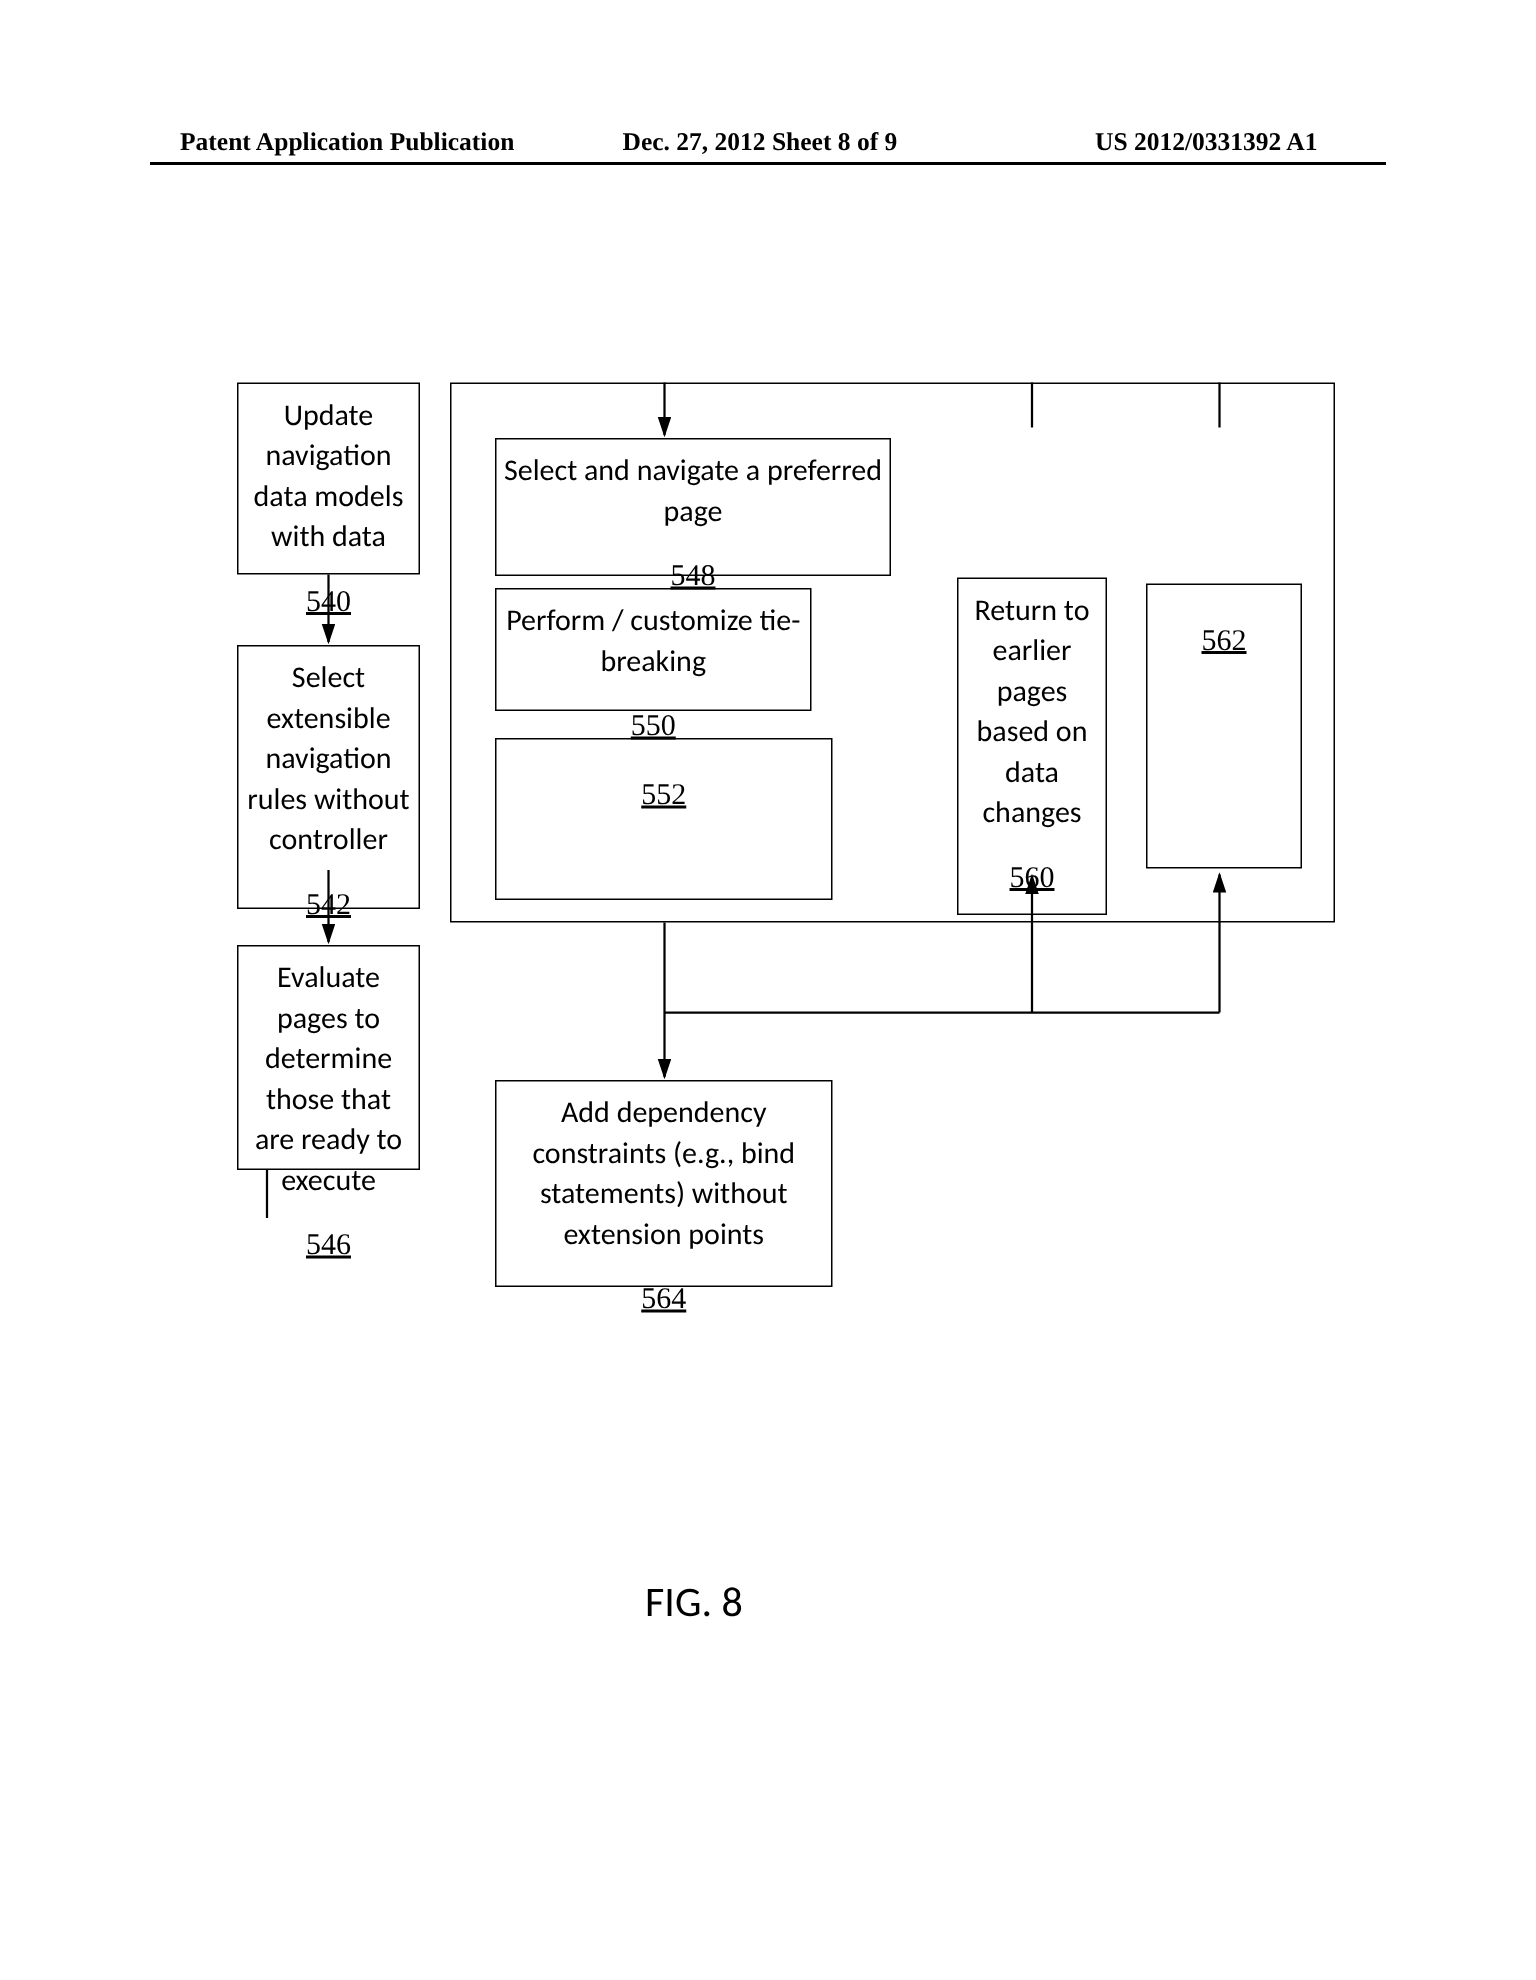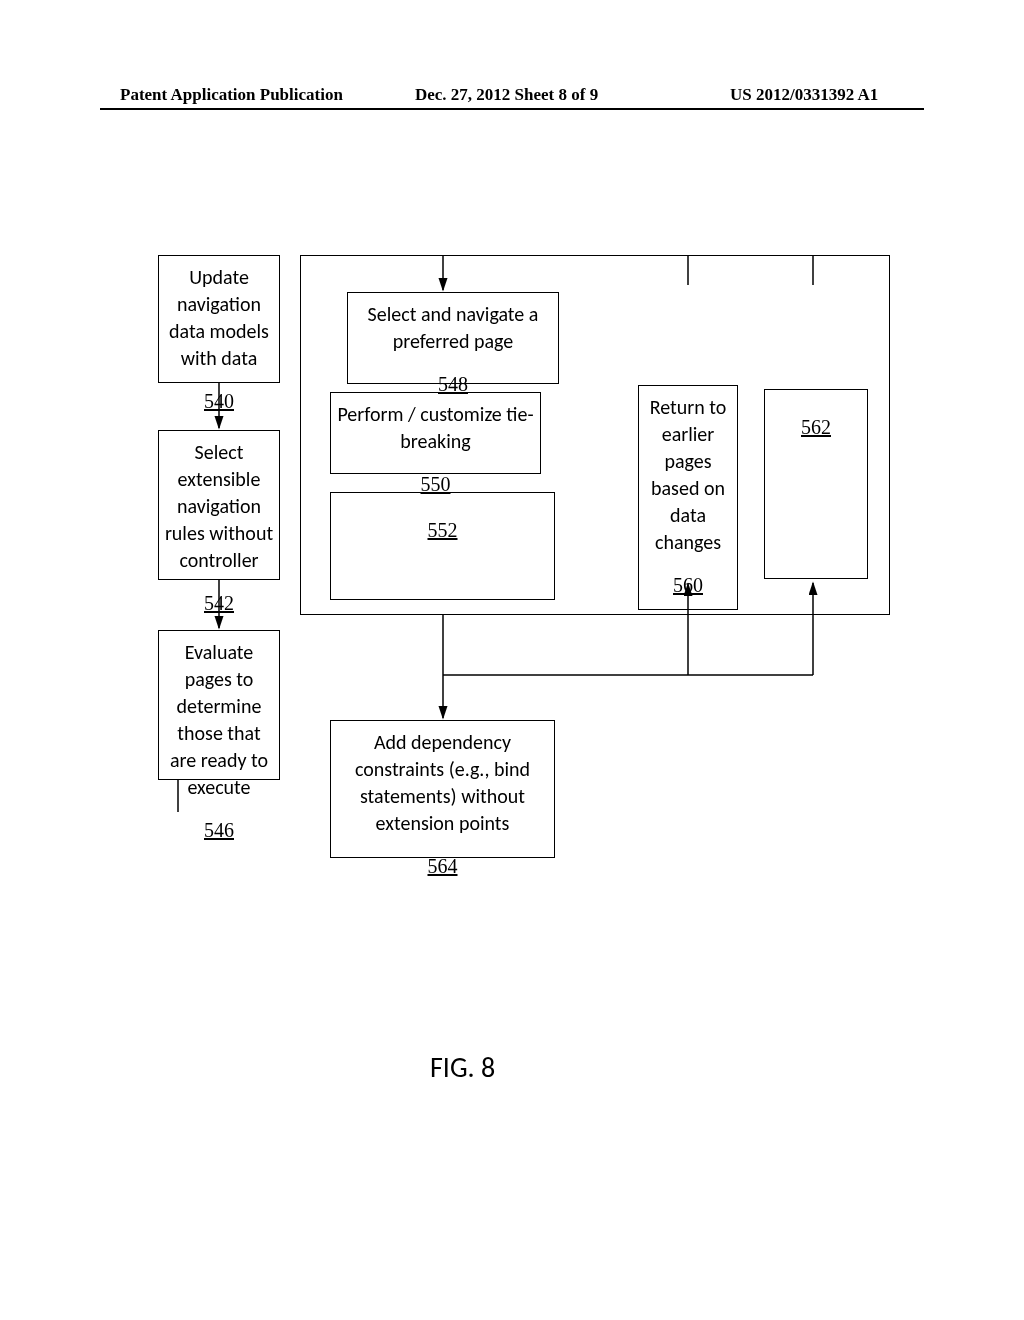--- a/index.html
+++ b/index.html
@@ -77,33 +77,33 @@
   <span class="header-mid">Dec. 27, 2012  Sheet 8 of 9</span>
   <span class="header-right">US 2012/0331392 A1</span>
 </div>
 <div class="hr"></div>
 
 <div class="box" style="left:158px; top:255px; width:122px; height:128px;">
   <span>Update navigation data models with data</span>
   <span class="num">540</span>
 </div>
 
-<div class="box" style="left:158px; top:430px; width:122px; height:150px;">
+<div class="box" style="left:158px; top:430px; width:122px; height:176px;">
   <span>Select extensible navigation rules without controller</span>
   <span class="num">542</span>
 </div>
 
 <div class="box" style="left:158px; top:630px; width:122px; height:150px;">
   <span>Evaluate pages to determine those that are ready to execute</span>
   <span class="num">546</span>
 </div>
 
 <div class="box" style="left:300px; top:255px; width:590px; height:360px; padding:0;"></div>
 
-<div class="box" style="left:347px; top:292px; width:212px; height:92px;">
+<div class="box" style="left:330px; top:292px; width:264px; height:92px;">
   <span>Select and navigate a preferred page</span>
   <span class="num">548</span>
 </div>
 
 <div class="box" style="left:330px; top:392px; width:211px; height:82px;">
   <span>Perform / customize tie-breaking</span>
   <span class="num">550</span>
 </div>
 
 <div class="box" style="left:330px; top:492px; width:225px; height:108px;">

